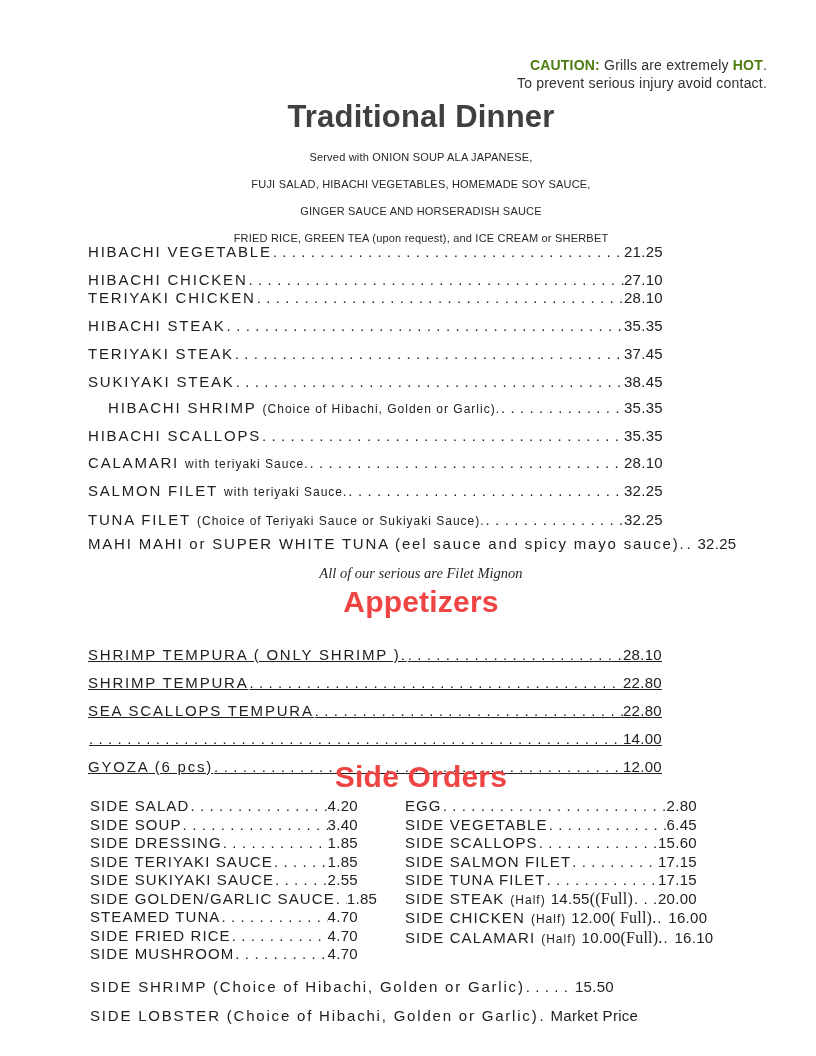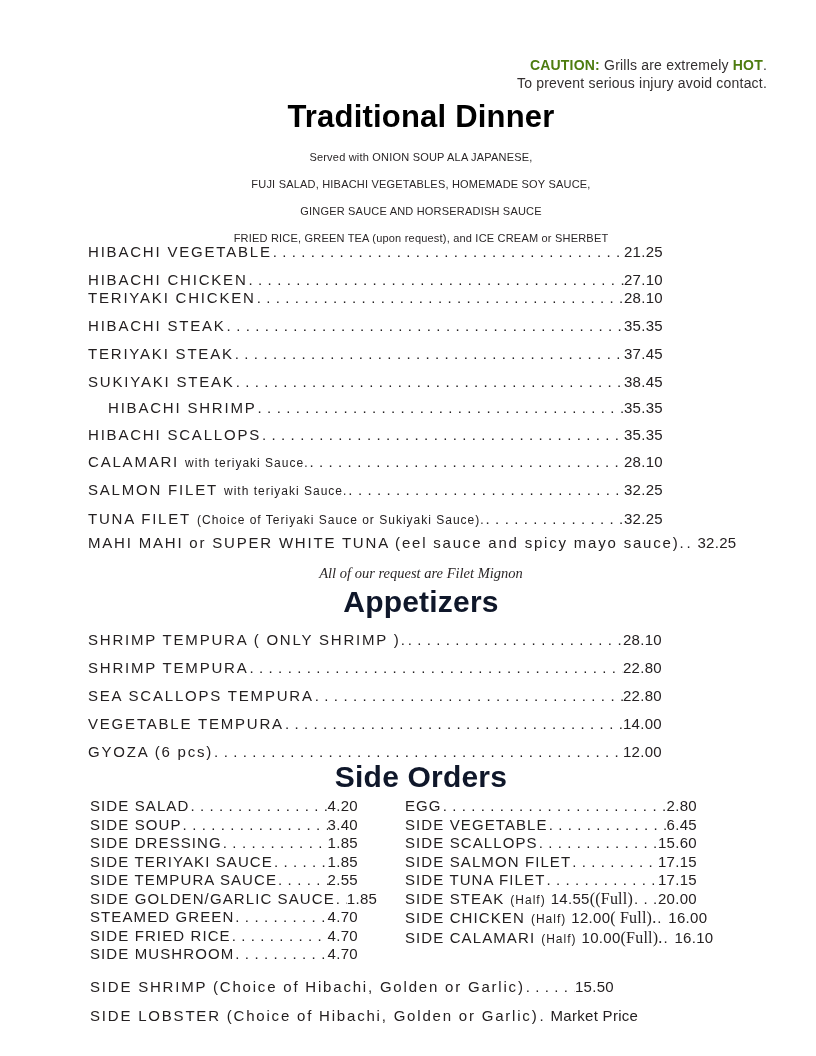--- a/index.html
+++ b/index.html
@@ -9,25 +9,25 @@
   }
   
   .caution{
     position:absolute;top:57px;right:49px;text-align:right;
     font-size:14px;line-height:17.5px;letter-spacing:0.2px;color:#332f30;
   }
   .caution .red{color:#4d7c0f;font-weight:bold;}
   
   .main-title{
     position:absolute;top:99px;left:0;width:100%;padding-left:26px;box-sizing:border-box;
-    text-align:center;font-size:31px;font-weight:bold;color:#000000;letter-spacing:0.2px;
+    text-align:center;font-size:31px;font-weight:bold;color:#404040;letter-spacing:0.2px;
   }
   .section-title{
     position:absolute;left:0;width:100%;padding-left:26px;box-sizing:border-box;
-    text-align:center;font-size:30px;font-weight:bold;color:#0f172a;letter-spacing:0.2px;
+    text-align:center;font-size:30px;font-weight:bold;color:#ef4444;letter-spacing:0.2px;
   }
   .appetizers-title{top:585px;}
   .sideorders-title{top:760px;}
   
   .served{
     position:absolute;top:144px;left:0;width:100%;padding-left:26px;box-sizing:border-box;
     text-align:center;font-size:11px;line-height:27px;color:#2a2627;letter-spacing:0.2px;
   }
   
   .list{position:absolute;}
@@ -40,21 +40,21 @@
   .row .halfprice{margin-left:5px;letter-spacing:0.3px;}
   .main-list{top:243px;left:88px;width:575px;}
   .main-list .row{margin-top:10px;}
   .main-list .row:first-child{margin-top:0;}
   .main-list .row:nth-child(3){margin-top:0;}
   .main-list .row:nth-child(7){margin-top:8px;margin-left:20px;}
   .main-list .row:nth-child(8),.main-list .row:nth-child(9),
   .main-list .row:nth-child(10){margin-top:9px;}
   .main-list .row:nth-child(11){}
   .main-list .row:nth-child(12){margin-top:5px;}
-  .appetizer-list{top:631px;left:88px;width:574px;}
+  .appetizer-list{top:646px;left:88px;width:574px;text-decoration:underline;}
   .appetizer-list .row{margin-top:10px;}
   .appetizer-list .row:first-child{margin-top:0;}
   
   .side-left{top:797px;left:90px;width:268px;text-align:right;}
   .side-right{top:797px;left:405px;width:292px;}
   .side-left .row,.side-right .row{line-height:18.5px;letter-spacing:1.1px;}
   .bottom-list{top:978px;left:90px;width:524px;}
   .bottom-list .row{margin-top:10.5px;}
   .bottom-list .row:first-child{margin-top:0;}
   
@@ -109,20 +109,21 @@
         <span class="leader">. . . . . . . . . . . . . . . . . . . . . . . . . . . . . . . . . . . . . . . . . . . . . . . . . . . . . . . . . . . . . . . . . . . . . . . . . . . . . . . . . . . . . . . . . . . . . . . . . . . . . . . . . . . . . . . . . . . . . . . . . . . . . . . . . . . . . . . . . . . . . . . . . . . . . . . . . . . . . . . . . . . . . . . . . . . . . . . . . . . . . . . . . . . . . . . . . . . . . . . . </span>
         <span class="price">37.45</span>
       </div>
       <div class="row">
         <span class="name">SUKIYAKI STEAK</span>
         <span class="leader">. . . . . . . . . . . . . . . . . . . . . . . . . . . . . . . . . . . . . . . . . . . . . . . . . . . . . . . . . . . . . . . . . . . . . . . . . . . . . . . . . . . . . . . . . . . . . . . . . . . . . . . . . . . . . . . . . . . . . . . . . . . . . . . . . . . . . . . . . . . . . . . . . . . . . . . . . . . . . . . . . . . . . . . . . . . . . . . . . . . . . . . . . . . . . . . . . . . . . . . . </span>
         <span class="price">38.45</span>
       </div>
       <div class="row">
         <span class="name">HIBACHI SHRIMP</span>
+        <span class="detail small">(Choice of Hibachi, Golden or Garlic).</span>
         <span class="leader">. . . . . . . . . . . . . . . . . . . . . . . . . . . . . . . . . . . . . . . . . . . . . . . . . . . . . . . . . . . . . . . . . . . . . . . . . . . . . . . . . . . . . . . . . . . . . . . . . . . . . . . . . . . . . . . . . . . . . . . . . . . . . . . . . . . . . . . . . . . . . . . . . . . . . . . . . . . . . . . . . . . . . . . . . . . . . . . . . . . . . . . . . . . . . . . . . . . . . . . . </span>
         <span class="price">35.35</span>
       </div>
       <div class="row">
         <span class="name">HIBACHI SCALLOPS</span>
         <span class="leader">. . . . . . . . . . . . . . . . . . . . . . . . . . . . . . . . . . . . . . . . . . . . . . . . . . . . . . . . . . . . . . . . . . . . . . . . . . . . . . . . . . . . . . . . . . . . . . . . . . . . . . . . . . . . . . . . . . . . . . . . . . . . . . . . . . . . . . . . . . . . . . . . . . . . . . . . . . . . . . . . . . . . . . . . . . . . . . . . . . . . . . . . . . . . . . . . . . . . . . . . </span>
         <span class="price">35.35</span>
       </div>
       <div class="row">
         <span class="name">CALAMARI</span>
@@ -142,41 +143,40 @@
         <span class="leader">. . . . . . . . . . . . . . . . . . . . . . . . . . . . . . . . . . . . . . . . . . . . . . . . . . . . . . . . . . . . . . . . . . . . . . . . . . . . . . . . . . . . . . . . . . . . . . . . . . . . . . . . . . . . . . . . . . . . . . . . . . . . . . . . . . . . . . . . . . . . . . . . . . . . . . . . . . . . . . . . . . . . . . . . . . . . . . . . . . . . . . . . . . . . . . . . . . . . . . . . </span>
         <span class="price">32.25</span>
       </div>
       <div class="row">
         <span class="name">MAHI MAHI or SUPER WHITE TUNA (eel sauce and spicy mayo sauce).</span>
         <span class="leader">. . . . . . . . . . . . . . . . . . . . . . . . . . . . . . . . . . . . . . . . . . . . . . . . . . . . . . . . . . . . . . . . . . . . . . . . . . . . . . . . . . . . . . . . . . . . . . . . . . . . . . . . . . . . . . . . . . . . . . . . . . . . . . . . . . . . . . . . . . . . . . . . . . . . . . . . . . . . . . . . . . . . . . . . . . . . . . . . . . . . . . . . . . . . . . . . . . . . . . . . </span>
         <span class="price">32.25</span>
       </div>
     </div>
 
-  <div class="note">All of our request are Filet Mignon</div>
+  <div class="note">All of our serious are Filet Mignon</div>
 
   <div class="section-title appetizers-title">Appetizers</div>
   <div class="list appetizer-list" id="appetizer-list">
       <div class="row">
         <span class="name">SHRIMP TEMPURA ( ONLY SHRIMP ).</span>
         <span class="leader">. . . . . . . . . . . . . . . . . . . . . . . . . . . . . . . . . . . . . . . . . . . . . . . . . . . . . . . . . . . . . . . . . . . . . . . . . . . . . . . . . . . . . . . . . . . . . . . . . . . . . . . . . . . . . . . . . . . . . . . . . . . . . . . . . . . . . . . . . . . . . . . . . . . . . . . . . . . . . . . . . . . . . . . . . . . . . . . . . . . . . . . . . . . . . . . . . . . . . . . . </span>
         <span class="price">28.10</span>
       </div>
       <div class="row">
         <span class="name">SHRIMP TEMPURA</span>
         <span class="leader">. . . . . . . . . . . . . . . . . . . . . . . . . . . . . . . . . . . . . . . . . . . . . . . . . . . . . . . . . . . . . . . . . . . . . . . . . . . . . . . . . . . . . . . . . . . . . . . . . . . . . . . . . . . . . . . . . . . . . . . . . . . . . . . . . . . . . . . . . . . . . . . . . . . . . . . . . . . . . . . . . . . . . . . . . . . . . . . . . . . . . . . . . . . . . . . . . . . . . . . . </span>
         <span class="price">22.80</span>
       </div>
       <div class="row">
         <span class="name">SEA SCALLOPS TEMPURA</span>
         <span class="leader">. . . . . . . . . . . . . . . . . . . . . . . . . . . . . . . . . . . . . . . . . . . . . . . . . . . . . . . . . . . . . . . . . . . . . . . . . . . . . . . . . . . . . . . . . . . . . . . . . . . . . . . . . . . . . . . . . . . . . . . . . . . . . . . . . . . . . . . . . . . . . . . . . . . . . . . . . . . . . . . . . . . . . . . . . . . . . . . . . . . . . . . . . . . . . . . . . . . . . . . . </span>
         <span class="price">22.80</span>
       </div>
       <div class="row">
-        <span class="name">VEGETABLE TEMPURA</span>
         <span class="leader">. . . . . . . . . . . . . . . . . . . . . . . . . . . . . . . . . . . . . . . . . . . . . . . . . . . . . . . . . . . . . . . . . . . . . . . . . . . . . . . . . . . . . . . . . . . . . . . . . . . . . . . . . . . . . . . . . . . . . . . . . . . . . . . . . . . . . . . . . . . . . . . . . . . . . . . . . . . . . . . . . . . . . . . . . . . . . . . . . . . . . . . . . . . . . . . . . . . . . . . . </span>
         <span class="price">14.00</span>
       </div>
       <div class="row">
         <span class="name">GYOZA (6 pcs)</span>
         <span class="leader">. . . . . . . . . . . . . . . . . . . . . . . . . . . . . . . . . . . . . . . . . . . . . . . . . . . . . . . . . . . . . . . . . . . . . . . . . . . . . . . . . . . . . . . . . . . . . . . . . . . . . . . . . . . . . . . . . . . . . . . . . . . . . . . . . . . . . . . . . . . . . . . . . . . . . . . . . . . . . . . . . . . . . . . . . . . . . . . . . . . . . . . . . . . . . . . . . . . . . . . . </span>
         <span class="price">12.00</span>
       </div>
     </div>
 
@@ -196,31 +196,31 @@
         <span class="name">SIDE DRESSING</span>
         <span class="leader">. . . . . . . . . . . . . . . . . . . . . . . . . . . . . . . . . . . . . . . . . . . . . . . . . . . . . . . . . . . . . . . . . . . . . . . . . . . . . . . . . . . . . . . . . . . . . . . . . . . . . . . . . . . . . . . . . . . . . . . . . . . . . . . . . . . . . . . . . . . . . . . . . . . . . . . . . . . . . . . . . . . . . . . . . . . . . . . . . . . . . . . . . . . . . . . . . . . . . . . . </span>
         <span class="price">1.85</span>
       </div>
       <div class="row">
         <span class="name">SIDE TERIYAKI SAUCE</span>
         <span class="leader">. . . . . . . . . . . . . . . . . . . . . . . . . . . . . . . . . . . . . . . . . . . . . . . . . . . . . . . . . . . . . . . . . . . . . . . . . . . . . . . . . . . . . . . . . . . . . . . . . . . . . . . . . . . . . . . . . . . . . . . . . . . . . . . . . . . . . . . . . . . . . . . . . . . . . . . . . . . . . . . . . . . . . . . . . . . . . . . . . . . . . . . . . . . . . . . . . . . . . . . . </span>
         <span class="price">1.85</span>
       </div>
       <div class="row">
-        <span class="name">SIDE TEMPURA SAUCE</span>
+        <span class="name">SIDE SUKIYAKI SAUCE</span>
         <span class="leader">. . . . . . . . . . . . . . . . . . . . . . . . . . . . . . . . . . . . . . . . . . . . . . . . . . . . . . . . . . . . . . . . . . . . . . . . . . . . . . . . . . . . . . . . . . . . . . . . . . . . . . . . . . . . . . . . . . . . . . . . . . . . . . . . . . . . . . . . . . . . . . . . . . . . . . . . . . . . . . . . . . . . . . . . . . . . . . . . . . . . . . . . . . . . . . . . . . . . . . . . </span>
         <span class="price">2.55</span>
       </div>
       <div class="row">
         <span class="name">SIDE GOLDEN/GARLIC SAUCE</span>
         <span class="leader">. . . . . . . . . . . . . . . . . . . . . . . . . . . . . . . . . . . . . . . . . . . . . . . . . . . . . . . . . . . . . . . . . . . . . . . . . . . . . . . . . . . . . . . . . . . . . . . . . . . . . . . . . . . . . . . . . . . . . . . . . . . . . . . . . . . . . . . . . . . . . . . . . . . . . . . . . . . . . . . . . . . . . . . . . . . . . . . . . . . . . . . . . . . . . . . . . . . . . . . . </span>
         <span class="price">1.85</span>
       </div>
       <div class="row">
-        <span class="name">STEAMED GREEN</span>
+        <span class="name">STEAMED TUNA</span>
         <span class="leader">. . . . . . . . . . . . . . . . . . . . . . . . . . . . . . . . . . . . . . . . . . . . . . . . . . . . . . . . . . . . . . . . . . . . . . . . . . . . . . . . . . . . . . . . . . . . . . . . . . . . . . . . . . . . . . . . . . . . . . . . . . . . . . . . . . . . . . . . . . . . . . . . . . . . . . . . . . . . . . . . . . . . . . . . . . . . . . . . . . . . . . . . . . . . . . . . . . . . . . . . </span>
         <span class="price">4.70</span>
       </div>
       <div class="row">
         <span class="name">SIDE FRIED RICE</span>
         <span class="leader">. . . . . . . . . . . . . . . . . . . . . . . . . . . . . . . . . . . . . . . . . . . . . . . . . . . . . . . . . . . . . . . . . . . . . . . . . . . . . . . . . . . . . . . . . . . . . . . . . . . . . . . . . . . . . . . . . . . . . . . . . . . . . . . . . . . . . . . . . . . . . . . . . . . . . . . . . . . . . . . . . . . . . . . . . . . . . . . . . . . . . . . . . . . . . . . . . . . . . . . . </span>
         <span class="price">4.70</span>
       </div>
       <div class="row">
         <span class="name">SIDE MUSHROOM</span>

